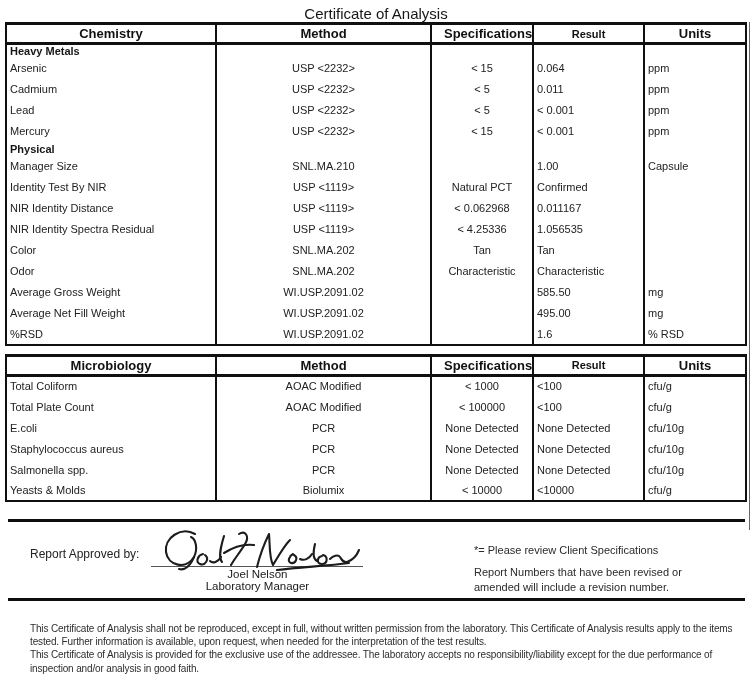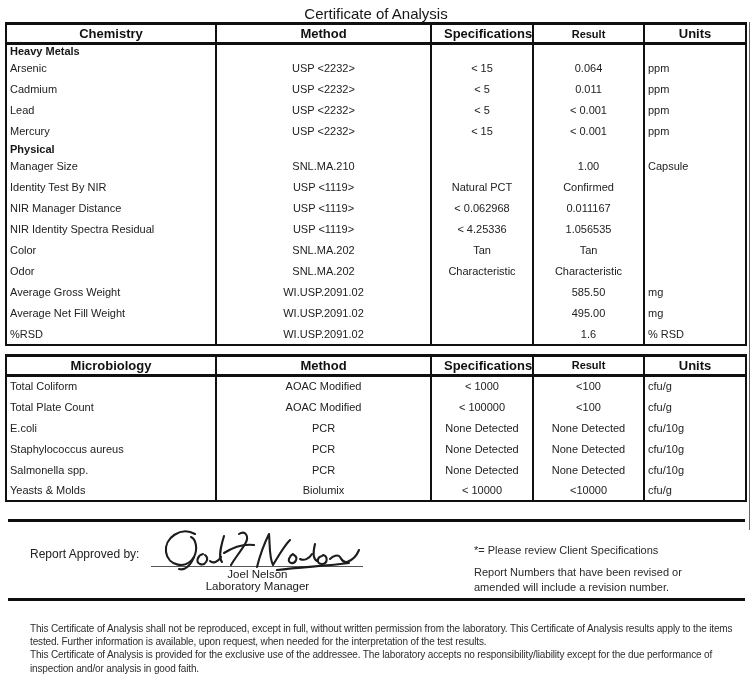--- a/index.html
+++ b/index.html
@@ -42,21 +42,21 @@
     font-size: 11px;
     height: 21px;
     padding: 0 3px;
     vertical-align: middle;
     color: #222;
   }
   .coa tr.section td { height: 14px; font-weight: bold; font-size: 11px; color: #161616; }
   .ca { text-align: left; padding-left: 3px; }
   .cm { text-align: center; }
   .cs { text-align: center; }
-  .cr { text-align: center; padding-right: 5px; }
+  .cr { text-align: left; padding-right: 5px; }
   .cu { text-align: left; padding-left: 7px; }
   .edge-line {
     position: absolute;
     top: 22px;
     right: 2px;
     width: 1px;
     height: 508px;
     background: #666;
   }
   .rule {
@@ -171,21 +171,21 @@
         <td class="cu">Capsule</td>
       </tr>
     <tr>
         <td class="ca">Identity Test By NIR</td>
         <td class="cm">USP &lt;1119&gt;</td>
         <td class="cs">Natural PCT</td>
         <td class="cr">Confirmed</td>
         <td class="cu"></td>
       </tr>
     <tr>
-        <td class="ca">NIR Manager Distance</td>
+        <td class="ca">NIR Identity Distance</td>
         <td class="cm">USP &lt;1119&gt;</td>
         <td class="cs">&lt; 0.062968</td>
         <td class="cr">0.011167</td>
         <td class="cu"></td>
       </tr>
     <tr>
         <td class="ca">NIR Identity Spectra Residual</td>
         <td class="cm">USP &lt;1119&gt;</td>
         <td class="cs">&lt; 4.25336</td>
         <td class="cr">1.056535</td>

